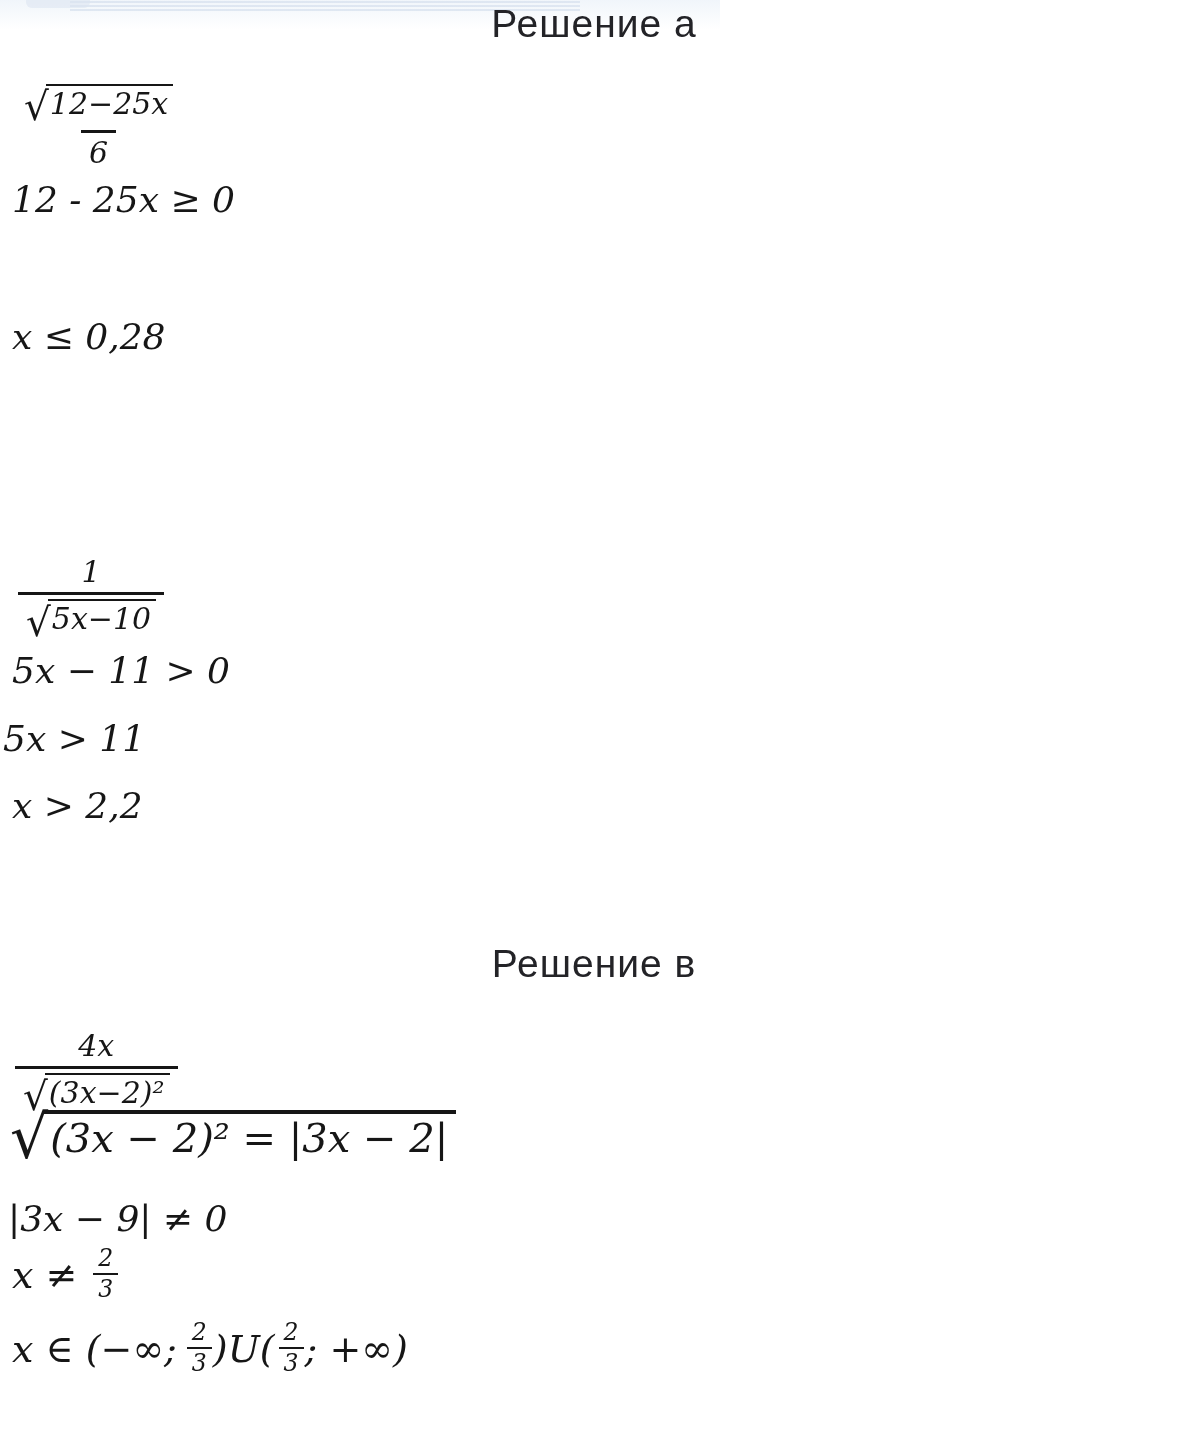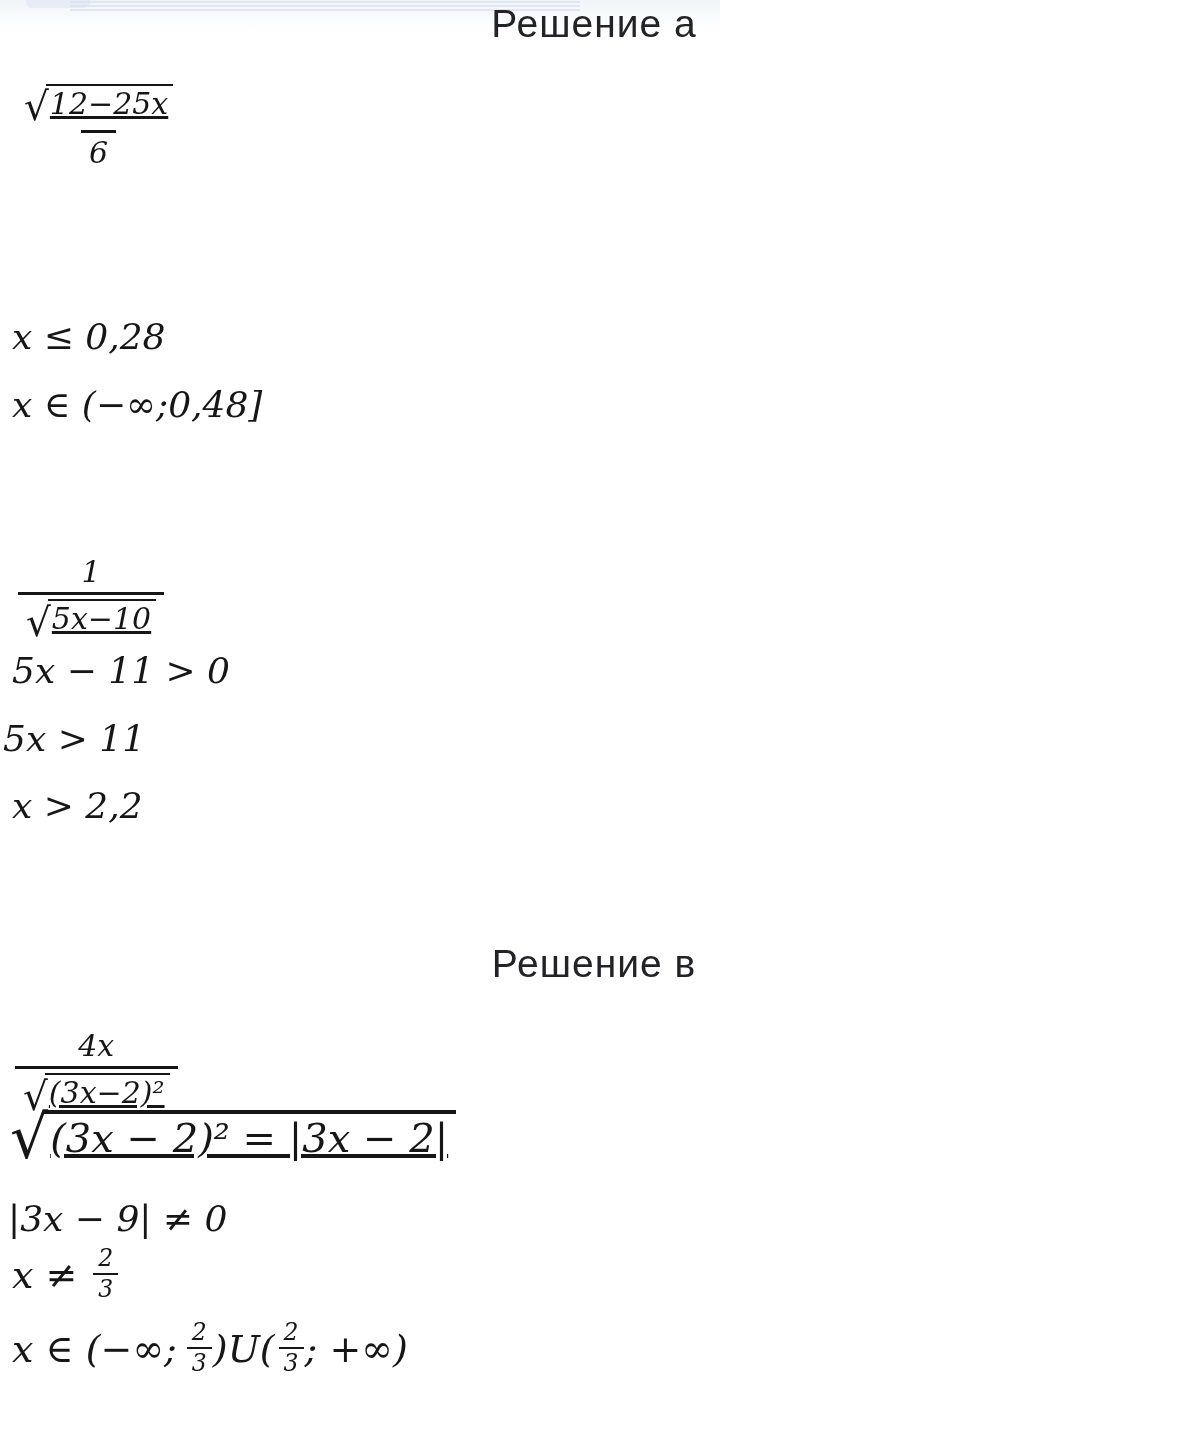--- a/index.html
+++ b/index.html
@@ -73,21 +73,21 @@
 
   
   .sqrt { display: inline-flex; align-items: flex-end; }
   .sqrt > .rad {
     font-style: normal;
     font-size: 1.3em;
     line-height: 0.72;
     transform: translateY(1px);
     margin-right: -3px;
   }
-  .sqrt > .cand { border-top: 2.5px solid currentColor; padding: 2px 5px 0 4px; text-decoration: underline; }
+  .sqrt > .cand { border-top: 2.5px solid currentColor; padding: 2px 5px 0 4px; }
 
   .sqrt-big > .rad { font-size: 1.5em; line-height: 0.78; margin-right: -4px; }
   .sqrt-big > .cand { border-top: 4.5px solid currentColor; padding: 3px 8px 0 6px; }
 
   .expr { font-size: 30px; }
 </style>
 </head>
 <body>
 
 <div class="canvas">
@@ -103,22 +103,22 @@
       <span class="top">
         <span class="sqrt">
           <span class="rad">√</span>
           <span class="cand">12−25x</span>
         </span>
       </span>
       <span class="bottom">6</span>
     </span>
   </div>
 
+  <div class="math" style="left:12px; top:181px">12 - 25x ≥ 0</div>
   <div class="math" style="left:12px; top:318px">x ≤ 0,28</div>
-  <div class="math" style="left:12px; top:386px">x ∈ (−∞;0,48]</div>
 
 
   <div class="math expr" style="left:18px; top:556px">
     <span class="frac">
       <span class="top">1</span>
       <span class="bottom">
         <span class="sqrt">
           <span class="rad">√</span>
           <span class="cand">5x−10</span>
         </span>

